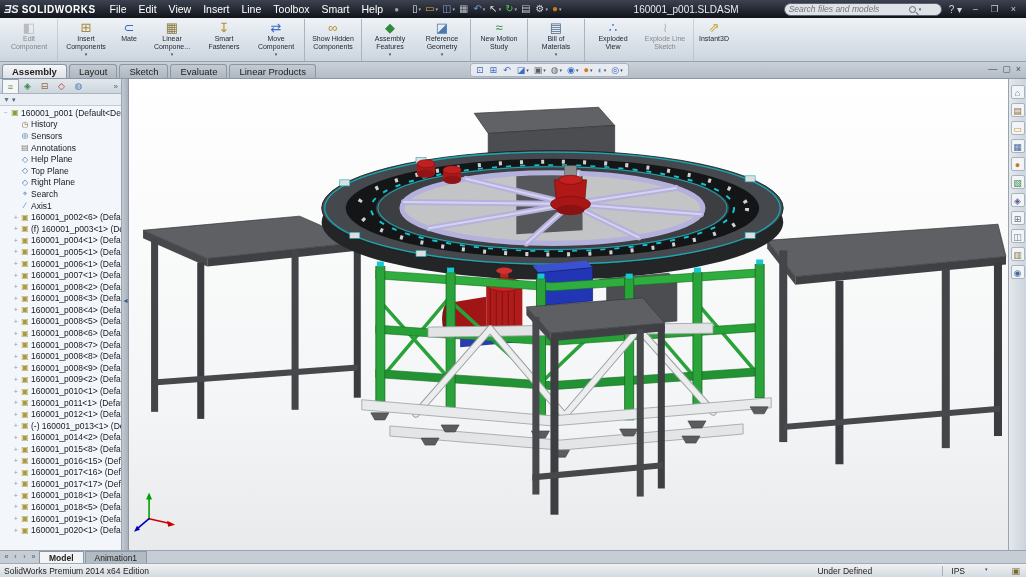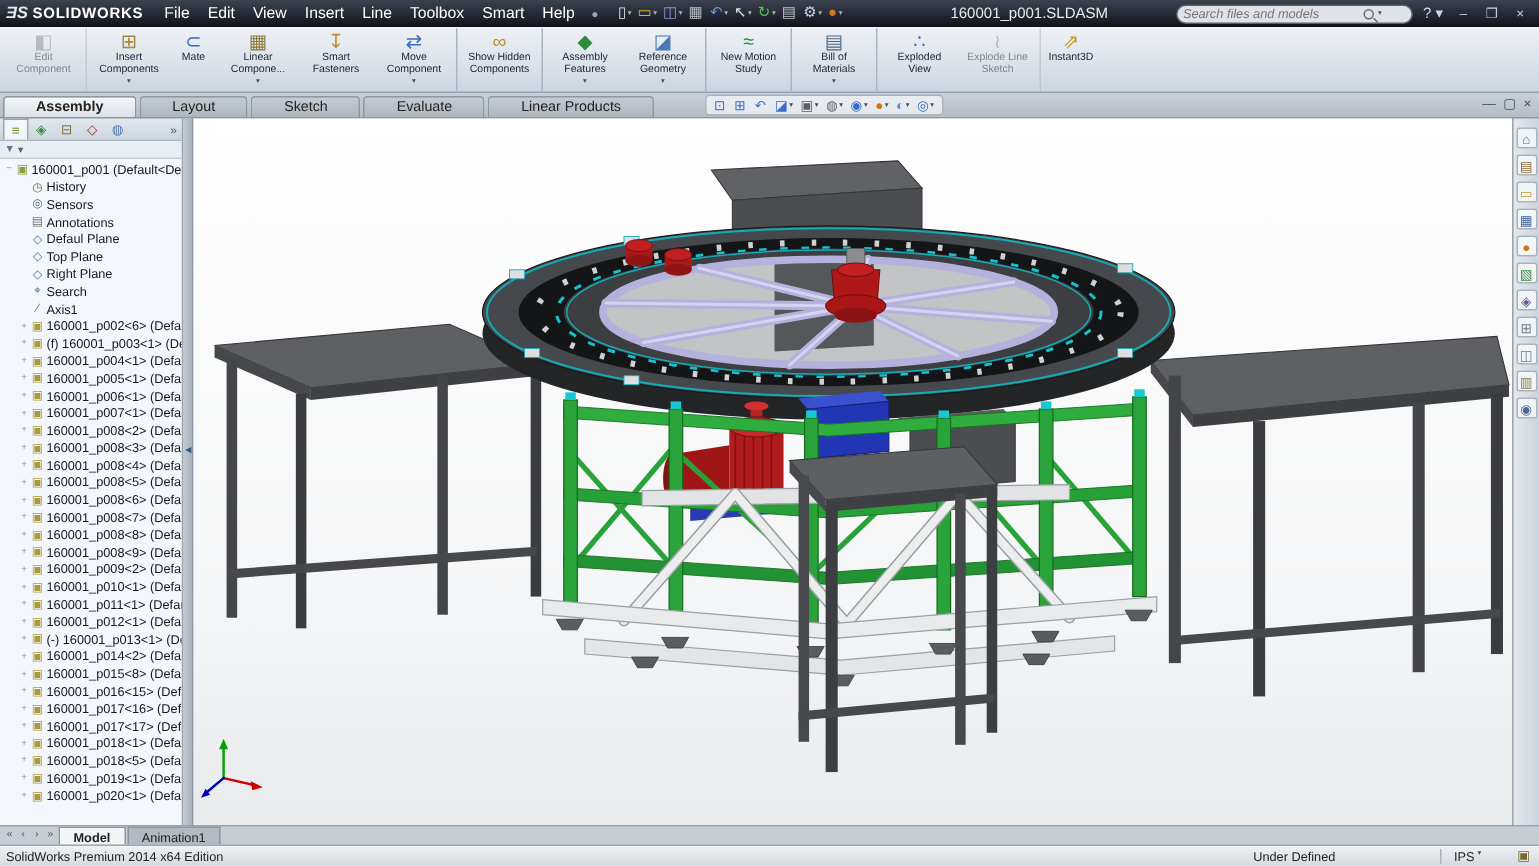--- a/index.html
+++ b/index.html
@@ -32,21 +32,21 @@
   .ribbon { height:44px; flex:0 0 44px; background:linear-gradient(#eef2f6,#ccd5df); border-bottom:1px solid #97a1ad; display:flex; align-items:stretch; padding:1px 0 0 3px; }
   .rb { display:flex; flex-direction:column; align-items:center; justify-content:flex-start; padding:1px 3px; max-width:56px; min-width:34px; cursor:default; }
   .rb.disabled { filter:grayscale(1); opacity:.5; }
   .rb.group-end { border-right:1px solid #aab4c0; margin-right:2px; padding-right:5px; }
   .rb-icon { font-size:13px; height:15px; line-height:15px; }
   .rb-label { font-size:7px; line-height:7.8px; text-align:center; color:#1c242e; max-width:46px; }
   .rb-arrow { font-size:5px; color:#45505c; height:6px; line-height:6px; }
 
   
   .tabstrip { height:17px; flex:0 0 17px; background:linear-gradient(#c9d0d8,#b4bcc6); display:flex; align-items:flex-end; position:relative; border-bottom:1px solid #8d97a3; }
-  .tab { font-size:9.5px; padding:1px 21px 1px; background:linear-gradient(#c4cbd3,#aeb6c0); border:1px solid #8d97a3; border-bottom:none; border-radius:3px 3px 0 0; margin-left:2px; color:#222; }
+  .tab { font-size:9.5px; padding:1px 9px 1px; background:linear-gradient(#c4cbd3,#aeb6c0); border:1px solid #8d97a3; border-bottom:none; border-radius:3px 3px 0 0; margin-left:2px; color:#222; }
   .tab.active { background:linear-gradient(#f4f6f8,#dde2e8); font-weight:bold; }
   .headsup { position:absolute; left:470px; top:1px; display:flex; align-items:center; gap:1px; background:rgba(244,246,248,.75); border:1px solid #aab4c0; border-radius:3px; padding:0 3px; height:14px; }
   .hu-btn { display:flex; align-items:center; padding:0 2px; }
   .hu-icon { font-size:9px; }
   .hu-arrow { font-size:5px; color:#45505c; margin-left:1px; }
   .docwin { position:absolute; right:5px; top:2px; display:flex; gap:5px; color:#43505e; font-size:9px; }
 
   
   .main { flex:1 1 auto; display:flex; min-height:0; }
   .left-panel { width:122px; flex:0 0 122px; background:#eef3f8; border-right:1px solid #9aa4ae; display:flex; flex-direction:column; }
@@ -74,21 +74,21 @@
   .bottom-bar { height:13px; flex:0 0 13px; background:#c6cdd5; display:flex; align-items:flex-end; border-top:1px solid #9aa4ae; padding-left:2px; }
   .bnav { font-size:7px; color:#4a545e; width:9px; text-align:center; line-height:12px; }
   .btab { font-size:8.5px; padding:0 9px; height:12px; line-height:12px; background:#b2bac2; border:1px solid #8d97a3; border-bottom:none; margin-left:1px; color:#222; }
   .btab.active { background:#f2f4f6; font-weight:bold; }
   .bottom-fill { flex:1; }
 
   .statusbar { height:14px; flex:0 0 14px; background:linear-gradient(#f0f2f4,#d4dae0); border-top:1px solid #a0aab4; display:flex; align-items:center; font-size:8.5px; color:#222; padding:0 4px; }
   .sb-left { white-space:nowrap; }
   .sb-fill { flex:1; }
   .sb-status { margin-right:70px; }
-  .sb-units { display:flex; align-items:flex-start; gap:2px; margin-right:24px; border-left:1px solid #aab2ba; padding-left:8px; }
+  .sb-units { display:flex; align-items:flex-start; gap:20px; margin-right:24px; border-left:1px solid #aab2ba; padding-left:8px; }
   .sb-units .arrow { font-size:5px; color:#45505c; }
   .sb-edit { font-size:9px; color:#7a6a2a; margin-right:2px; }
 </style>
 </head>
 <body>
 
 <div class="app">
 
   <div class="titlebar">
     <div class="logo">
@@ -337,21 +337,21 @@
             <span class="tree-label">Sensors</span>
           </div>
             <div class="tree-row" style="padding-left:12px">
             <span class="expander"></span>
             <span class="tree-icon" style="color: rgb(119, 119, 119);">▤</span>
             <span class="tree-label">Annotations</span>
           </div>
             <div class="tree-row" style="padding-left:12px">
             <span class="expander"></span>
             <span class="tree-icon" style="color: rgb(74, 120, 176);">◇</span>
-            <span class="tree-label">Defaul Plane</span>
+            <span class="tree-label">Help Plane</span>
           </div>
             <div class="tree-row" style="padding-left:12px">
             <span class="expander"></span>
             <span class="tree-icon" style="color: rgb(74, 120, 176);">◇</span>
             <span class="tree-label">Top Plane</span>
           </div>
             <div class="tree-row" style="padding-left:12px">
             <span class="expander"></span>
             <span class="tree-icon" style="color: rgb(74, 120, 176);">◇</span>
             <span class="tree-label">Right Plane</span>

